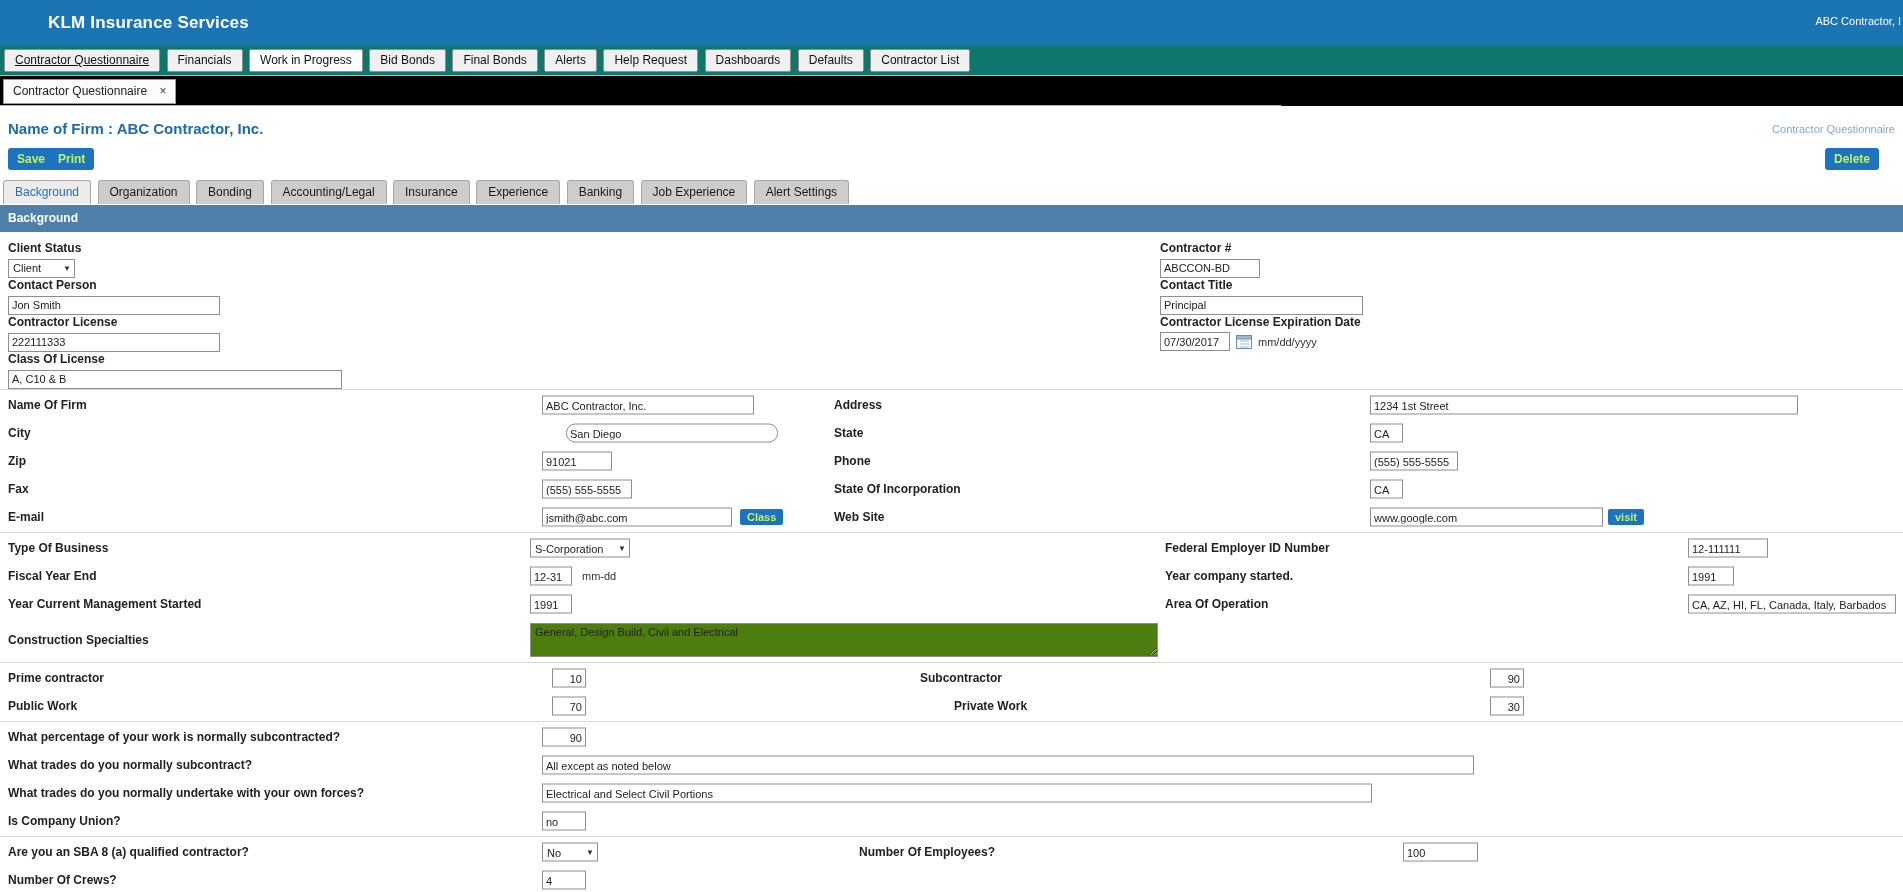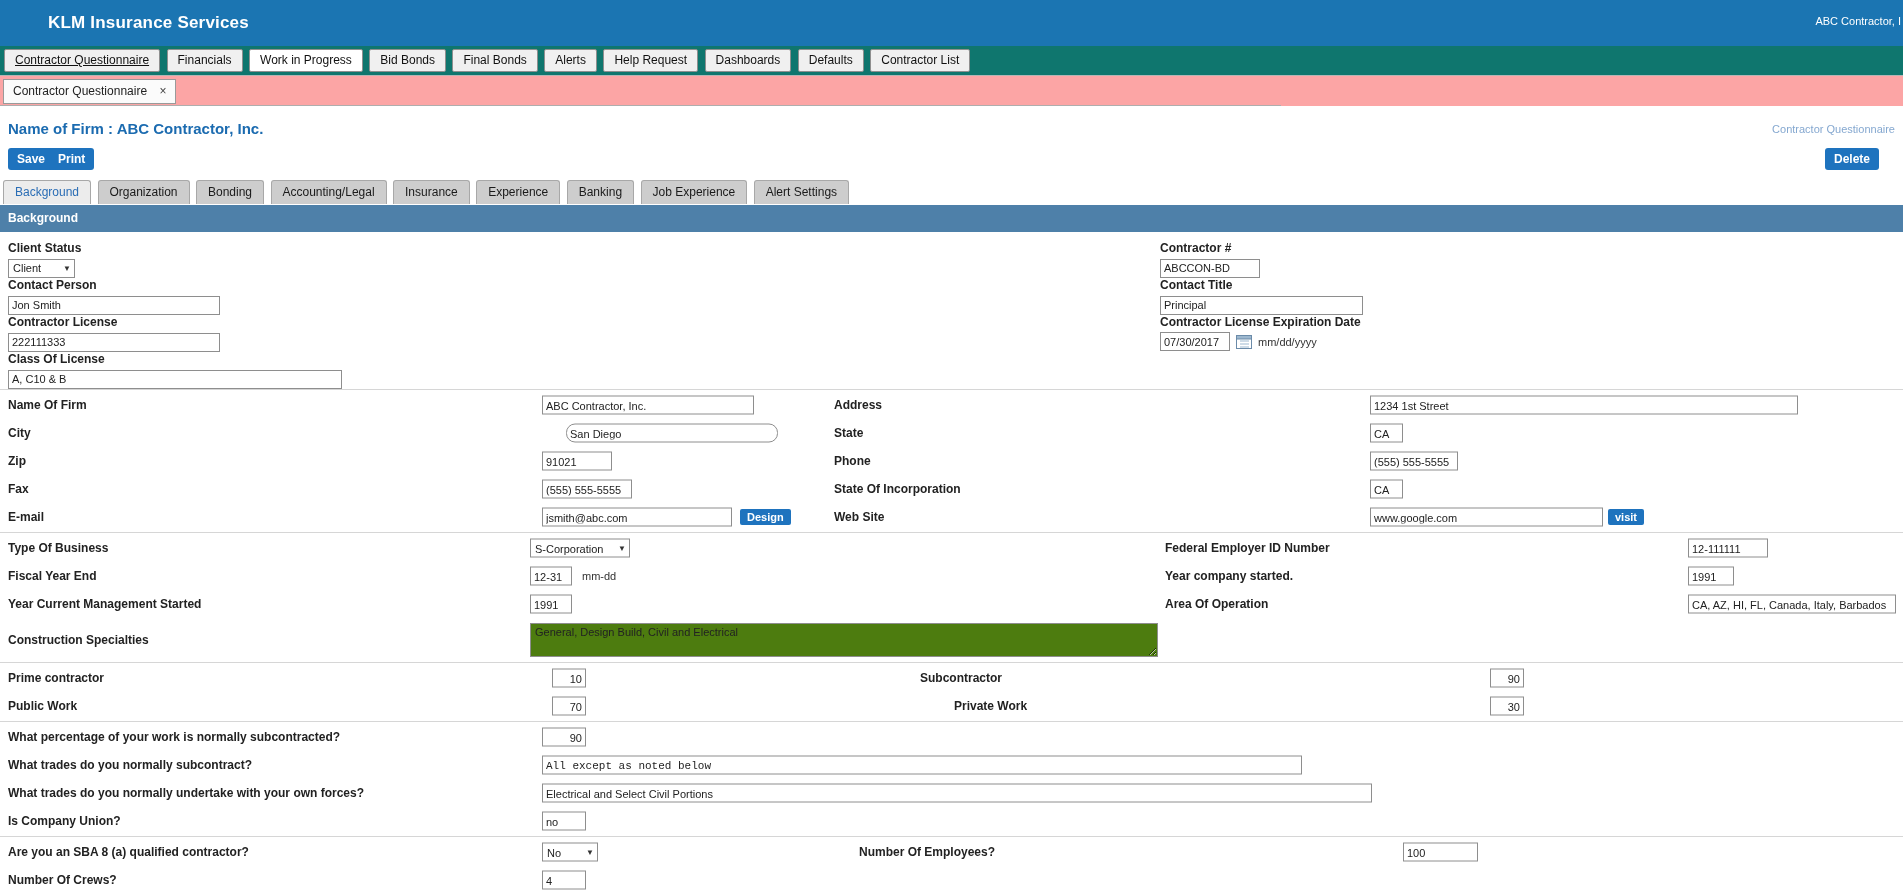--- a/index.html
+++ b/index.html
@@ -12,33 +12,33 @@
   .header-right { position:absolute; right:2px; top:15px; font-size:11px; white-space:nowrap; }
 
   
   .main-nav { height:30px; background:#0f766e; border-bottom:1px solid #b5b5b5; padding:3px 0 0 4px; white-space:nowrap; }
   .nav-tab  { display:inline-block; border:1px solid #8f8f8f; background:#f0f0f0; color:#111;
               padding:3px 10px 4px; font-size:12px; margin-right:2px; border-radius:2px; cursor:pointer; }
   .nav-tab.u  { text-decoration:underline; }
   .nav-tab.hl { background:#ffffff; }
 
   
-  .subtab-row  { position:relative; height:30px; background:#fca5a5; }
+  .subtab-row  { position:relative; height:30px; background:#000000; }
   .subtab      { position:absolute; left:3px; top:3px; border:1px solid #9a9a9a; background:#fbfbfb;
                  padding:4px 9px 5px; font-size:12px; cursor:pointer; }
   .subtab .close { margin-left:9px; color:#444; font-size:12px; }
   .subtab-line { position:absolute; left:0; bottom:0; width:1281px; height:1px; background:#aeaeae; }
 
   
   .page-title-row { position:relative; height:20px; margin-top:14px; }
   .page-title { position:absolute; left:8px; top:0; font-size:15px; font-weight:bold; color:#1b6bb0; }
   .page-link  { position:absolute; right:8px; top:3px; font-size:11px; color:#85a8d0; cursor:pointer; }
 
   .toolbar { position:relative; height:24px; margin-top:8px; }
-  .btn { background:#1e73be; color:#ffffff; font-weight:bold; font-size:12px; border:0;
+  .btn { background:#1e73be; color:#bef264; font-weight:bold; font-size:12px; border:0;
          border-radius:3px; padding:4px 9px; font-family:inherit; cursor:pointer; }
   .toolbar .btn { position:absolute; top:0; }
   .btn-save  { left:8px; }
   .btn-print { left:49px; }
   .btn-delete{ right:24px; }
   .btn.mini { font-size:11px; padding:2px 7px; border-radius:2px; }
 
   
   .form-tabs { margin-top:8px; padding-left:3px; height:25px; white-space:nowrap; }
   .ftab { display:inline-block; background:#cdcdcd; border:1px solid #a8a8a8; border-bottom:none;
@@ -206,21 +206,21 @@
   </div>
   <div class="row">
     <span class="item lbl" style="left:8px">Fax</span>
     <input class="txt item" style="left: 542px; width: 90px;" value="(555) 555-5555">
     <span class="item lbl" style="left:834px">State Of Incorporation</span>
     <input class="txt item" style="left: 1370px; width: 33px;" value="CA">
   </div>
   <div class="row">
     <span class="item lbl" style="left:8px">E-mail</span>
     <input class="txt item" style="left: 542px; width: 190px;" value="jsmith@abc.com">
-    <button class="btn mini item" style="left:740px">Design</button>
+    <button class="btn mini item" style="left:740px">Class</button>
     <span class="item lbl" style="left:834px">Web Site</span>
     <input class="txt item" style="left: 1370px; width: 233px;" value="www.google.com">
     <button class="btn mini item" style="left:1608px">visit</button>
   </div>
 
   <div class="divider"></div>
 
   <div class="row">
     <span class="item lbl" style="left:8px">Type Of Business</span>
     <div class="sel item" style="left:530px;width:100px">
@@ -264,21 +264,21 @@
   </div>
 
   <div class="divider"></div>
 
   <div class="row">
     <span class="item lbl" style="left:8px">What percentage of your work is normally subcontracted?</span>
     <input class="txt ra item" style="left: 542px; width: 44px;" value="90">
   </div>
   <div class="row">
     <span class="item lbl" style="left:8px">What trades do you normally subcontract?</span>
-    <input class="txt item" style="left: 542px; width: 760px; font-family: Liberation Mono, monospace;" value="All except as noted below">
+    <input class="txt item" style="left: 542px; width: 932px;" value="All except as noted below">
   </div>
   <div class="row">
     <span class="item lbl" style="left:8px">What trades do you normally undertake with your own forces?</span>
     <input class="txt item" style="left: 542px; width: 830px;" value="Electrical and Select Civil Portions">
   </div>
   <div class="row">
     <span class="item lbl" style="left:8px">Is Company Union?</span>
     <input class="txt item" style="left: 542px; width: 44px;" value="no">
   </div>
 

